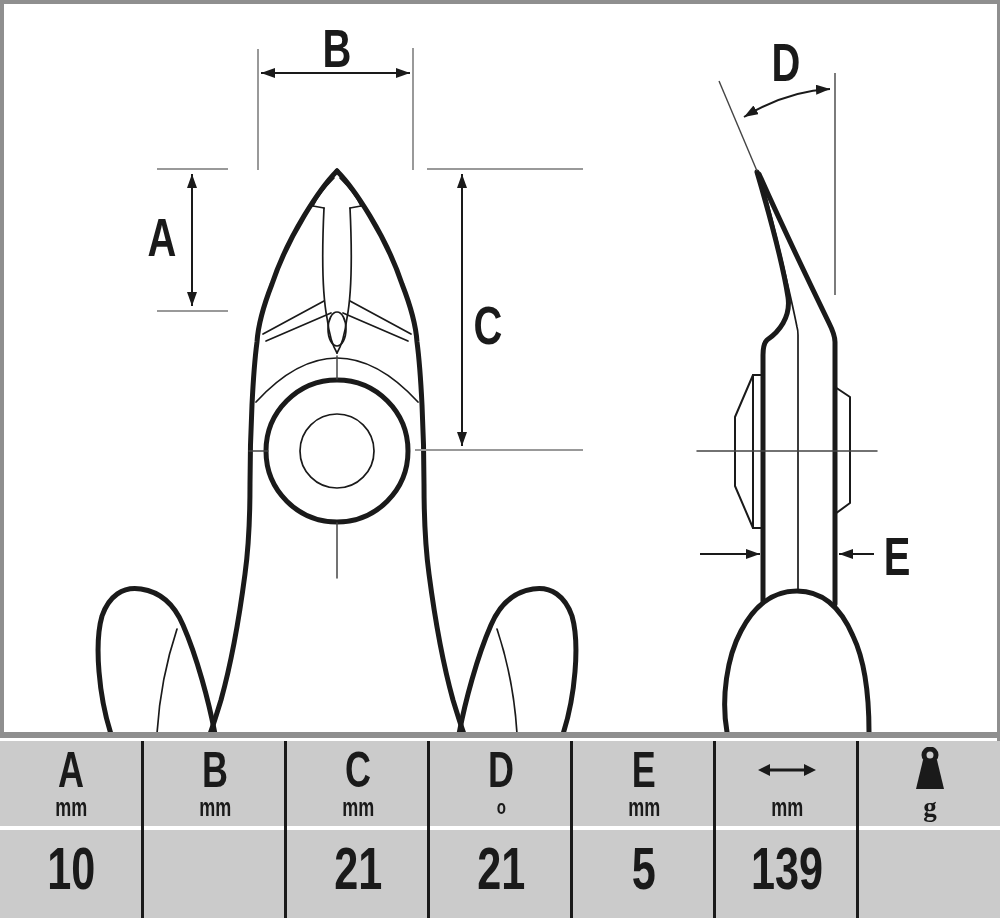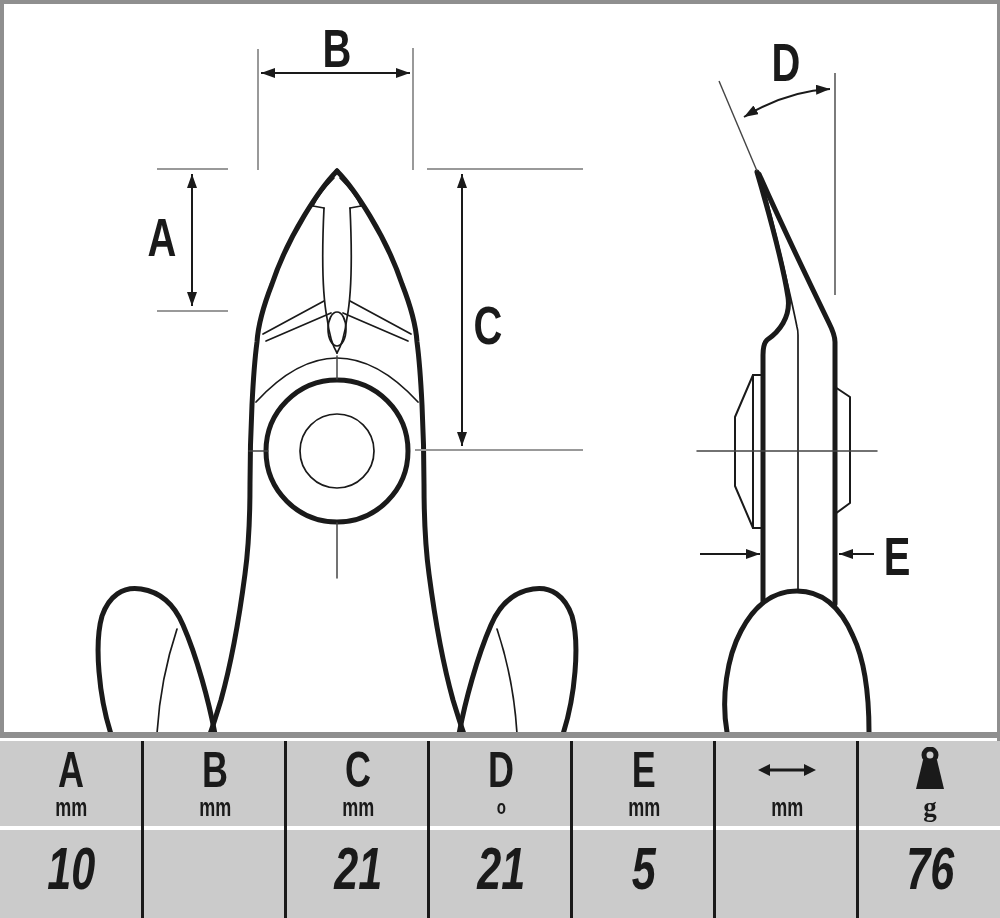--- a/index.html
+++ b/index.html
@@ -21,21 +21,21 @@
   }
   #row-gap{position:absolute;left:0;top:85px;width:1000px;height:4px;background:#ffffff;z-index:1;}
   .sep{position:absolute;top:0;width:3px;height:177px;background:#1a1a1a;z-index:2;}
   .hcell{
     position:absolute;top:0;height:85px;width:142px;
     display:flex;flex-direction:column;align-items:center;justify-content:flex-start;
     padding-top:5px;box-sizing:border-box;
   }
   .vcell{
     position:absolute;top:89px;height:76px;width:142px;
-    display:flex;align-items:center;justify-content:center;font-style:italic;
+    display:flex;align-items:center;justify-content:center;
   }
   .cnd{display:inline-block;transform:scaleX(.72);transform-origin:center;white-space:nowrap;}
   .hletter{font-size:50px;font-weight:bold;line-height:48px;}
   .hunit{font-size:25px;font-weight:bold;line-height:26px;}
   .hunit-deg{font-size:21px;font-weight:bold;line-height:26px;}
   .hunit-g{font-family:"Liberation Serif",serif;font-size:27px;font-weight:bold;line-height:26px;transform:none;}
   .vnum{font-size:60px;font-weight:bold;}
   .icon-slot{height:48px;display:flex;align-items:center;justify-content:center;}
 </style>
 </head>
@@ -181,16 +181,16 @@
   </div>
   <div class="vcell" style="left:287px">
     <span class="vnum cnd">21</span>
   </div>
   <div class="vcell" style="left:430px">
     <span class="vnum cnd">21</span>
   </div>
   <div class="vcell" style="left:573px">
     <span class="vnum cnd">5</span>
   </div>
-  <div class="vcell" style="left:859px">
-    <span class="vnum cnd">76</span>
+  <div class="vcell" style="left:716px">
+    <span class="vnum cnd">139</span>
   </div>
 </div>
 
 </body></html>

